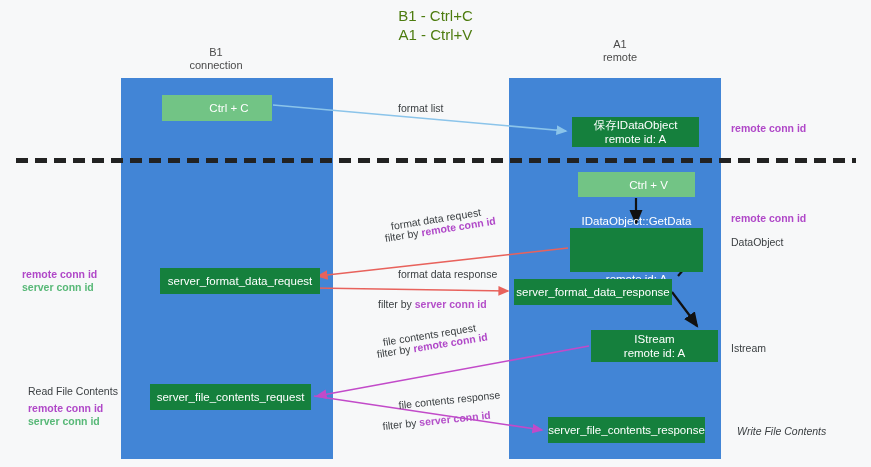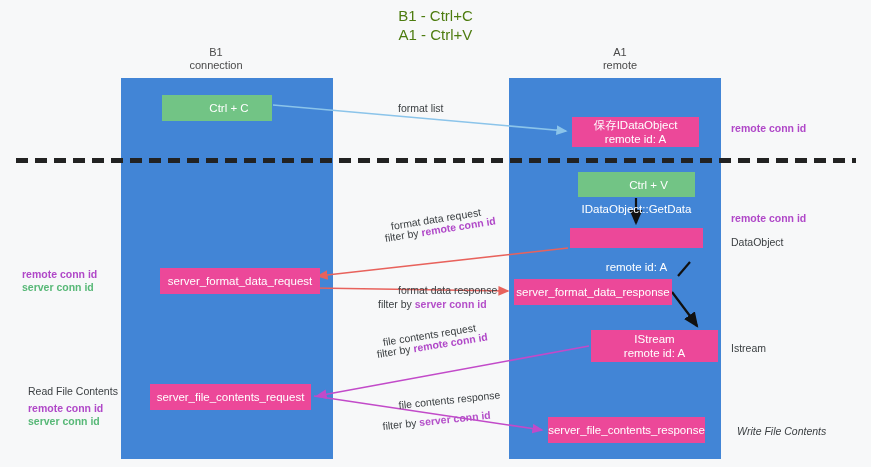--- a/index.html
+++ b/index.html
@@ -17,41 +17,41 @@
   #title{
     left:0;top:6px;width:871px;text-align:center;
     font-size:15px;color:#4d7c0f;line-height:19px;
   }
 
   
   .col-head{
     font-size:11px;color:#4a4a4a;text-align:center;line-height:13px;
   }
   #head-b1{left:155px;top:46px;width:122px;}
-  #head-a1{left:545px;top:46px;width:150px;}
+  #head-a1{left:545px;top:38px;width:150px;}
 
   
   .lane{background:#4285d6;}
   #lane-b1{left:121px;top:78px;width:212px;height:381px;}
   #lane-a1{left:509px;top:78px;width:212px;height:381px;}
 
   
   .box{
     box-sizing:border-box;
     color:#ffffff;font-size:11.5px;line-height:14px;
     display:flex;flex-direction:column;align-items:center;justify-content:center;
     text-align:center;
   }
   .green{background:#72c485;padding-left:24px;}
-  .orange{background:#ec4899;}
+  .orange{background:#15803d;}
 
   #box-ctrlc{left:162px;top:95px;width:110px;height:26px;}
   #box-ctrlv{left:578px;top:172px;width:117px;height:25px;}
   #box-saveido{left:572px;top:117px;width:127px;height:30px;}
-  #box-getdata{left:570px;top:228px;width:133px;height:20px;gap:44px;}
+  #box-getdata{left:570px;top:228px;width:133px;height:44px;gap:44px;}
   #box-sfdreq{left:160px;top:268px;width:160px;height:26px;}
   #box-sfdresp{left:514px;top:279px;width:158px;height:26px;}
   #box-istream{left:591px;top:330px;width:127px;height:32px;}
   #box-sfcreq{left:150px;top:384px;width:161px;height:26px;}
   #box-sfcresp{left:548px;top:417px;width:157px;height:26px;}
 
   
   #divider{
     left:16px;top:158px;width:840px;height:5px;
     background:repeating-linear-gradient(to right,#222 0px,#222 12px,transparent 12px,transparent 19px);
@@ -75,21 +75,21 @@
   #lbl-dataobject{left:731px;top:236px;}
   #lbl-istream-s{left:731px;top:342px;}
   #lbl-writefc{left:737px;top:425px;font-style:italic;}
 
   #lbl-left-1{left:22px;top:268px;}
   #lbl-readfc{left:28px;top:385px;}
   #lbl-left-2{left:28px;top:402px;}
 
   #lbl-fdreq{left:390px;top:220px;}
   #lbl-fdreq2{left:384px;top:232px;}
-  #lbl-fdresp{left:398px;top:284px;}
+  #lbl-fdresp{left:398px;top:268px;}
   #lbl-fdresp2{left:378px;top:298px;}
   #lbl-fcreq{left:382px;top:336px;}
   #lbl-fcreq2{left:376px;top:348px;}
   #lbl-fcresp{left:398px;top:399px;}
   #lbl-fcresp2{left:382px;top:420px;}
 </style>
 </head>
 <body>
 
 <div class="stage">

